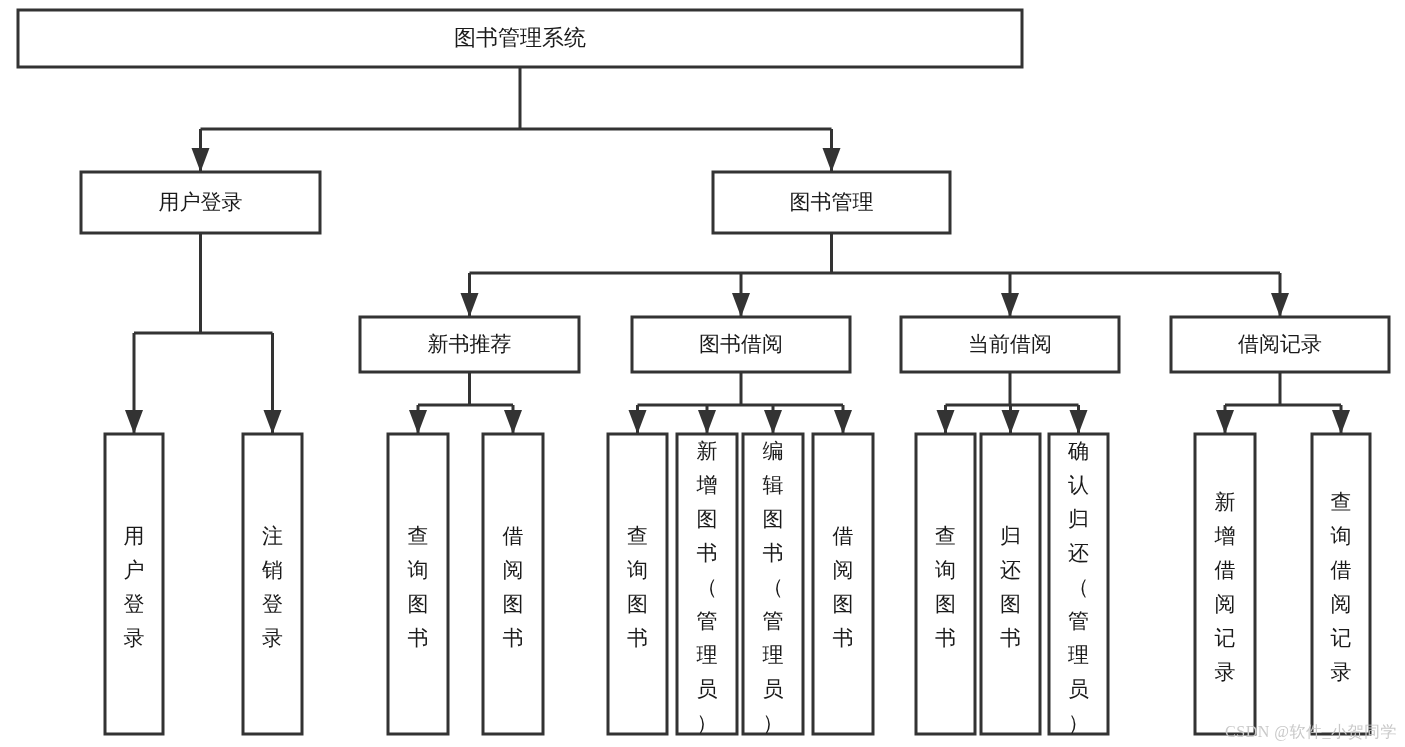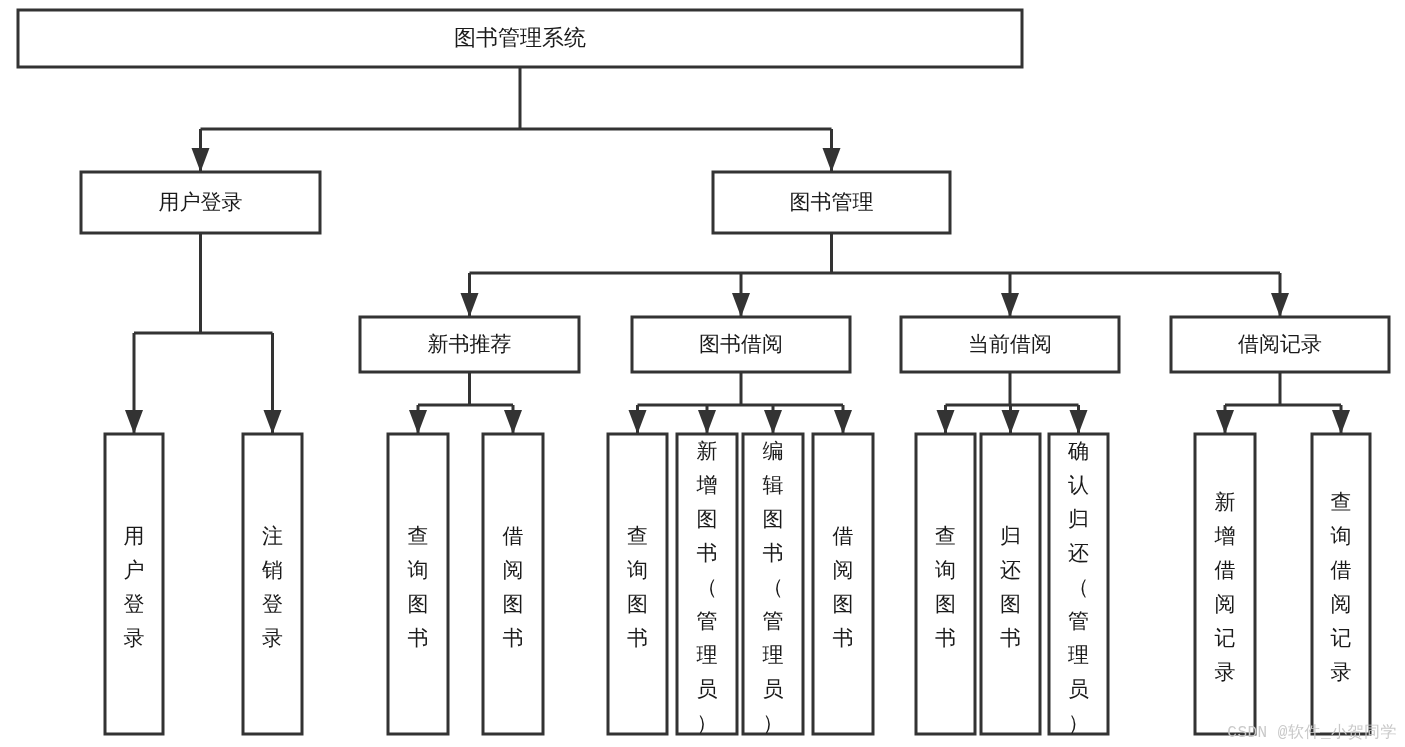--- a/index.html
+++ b/index.html
@@ -58,21 +58,21 @@
   .arrow-head {
     fill: #333333;
     stroke: none;
   }
   .watermark {
     position: absolute;
     right: 8px;
     bottom: 4px;
     color: #c9c9c9;
     font-size: 16px;
-    font-family: Liberation Mono, monospace;
+    font-family: Liberation Serif, serif;
     letter-spacing: 0.5px;
     white-space: nowrap;
     pointer-events: none;
   }
 </style>
 </head>
 <body>
 
 <div id="diagram-root">
   <svg class="diagram-canvas" viewBox="0 0 1405 747" xmlns="http://www.w3.org/2000/svg">

